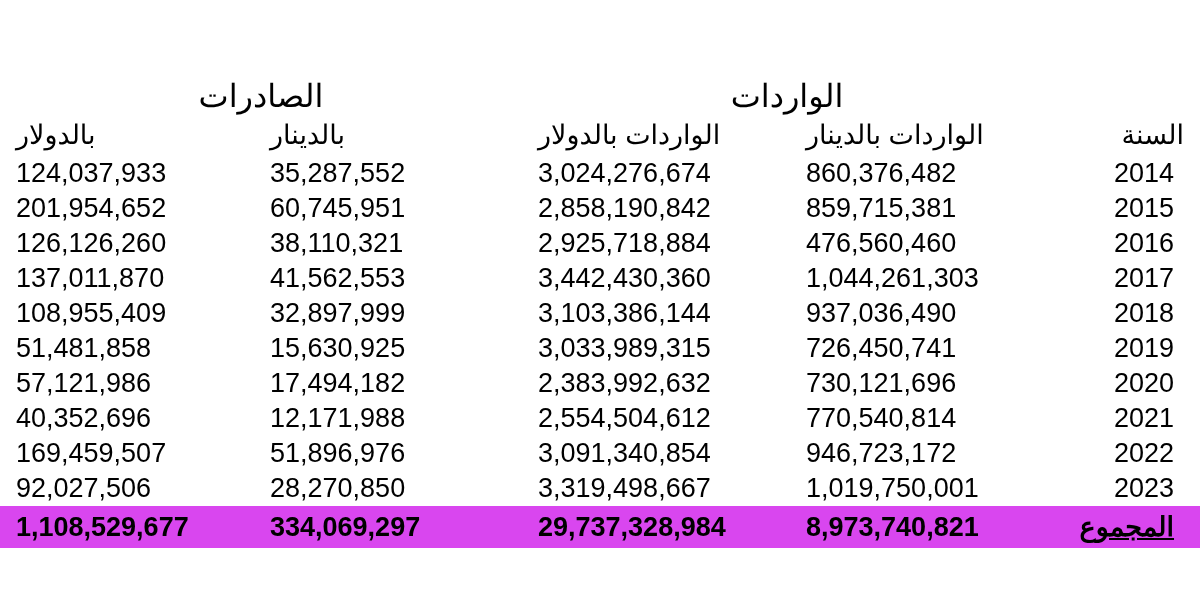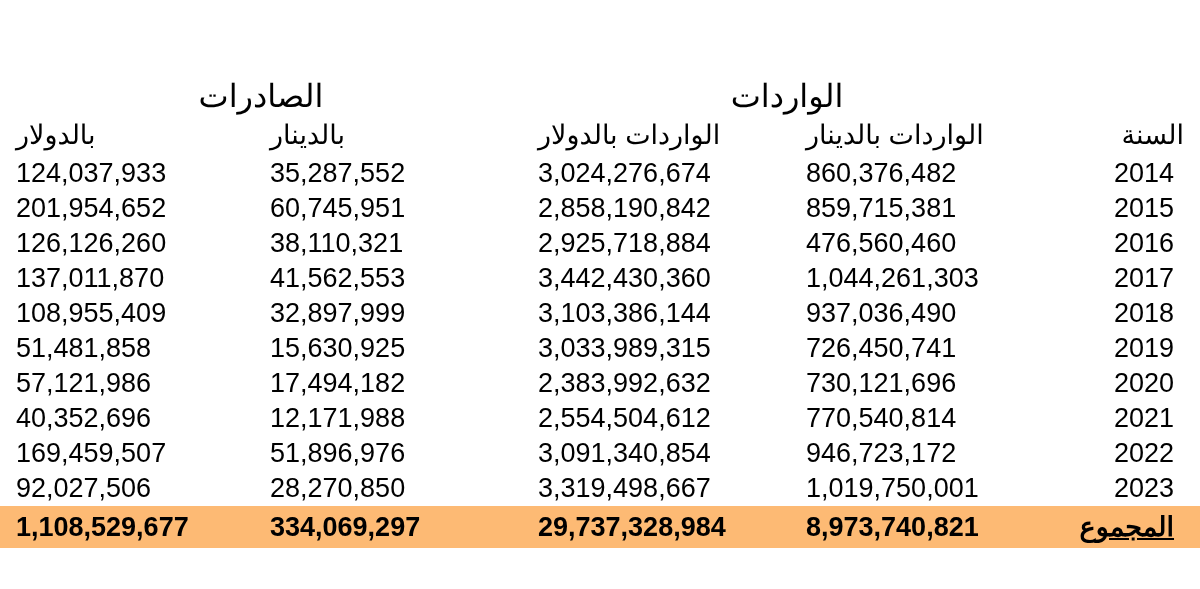--- a/index.html
+++ b/index.html
@@ -72,21 +72,21 @@
   tbody tr td.year-cell {
     text-align: right;
     padding-right: 26px;
     direction: ltr;
   }
   tbody tr td.num {
     direction: ltr;
     text-align: left;
   }
   tr.total-row td {
-    background: #fdba74;
+    background: #d946ef;
     font-weight: 700;
     height: 42px;
     line-height: 42px;
   }
   tr.total-row td.year-cell {
     font-weight: 700;
     direction: rtl;
     text-align: right;
     text-decoration: underline;
   }

